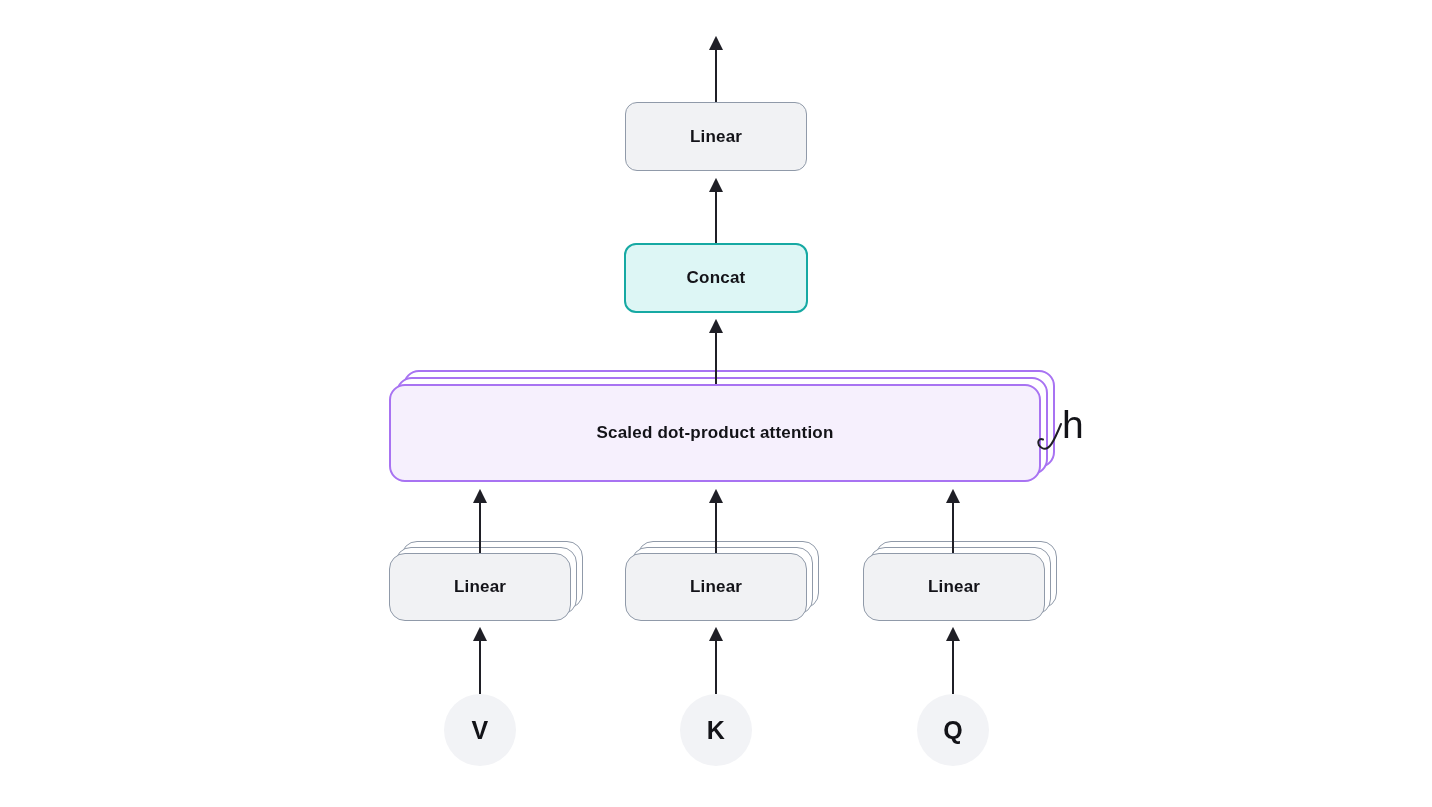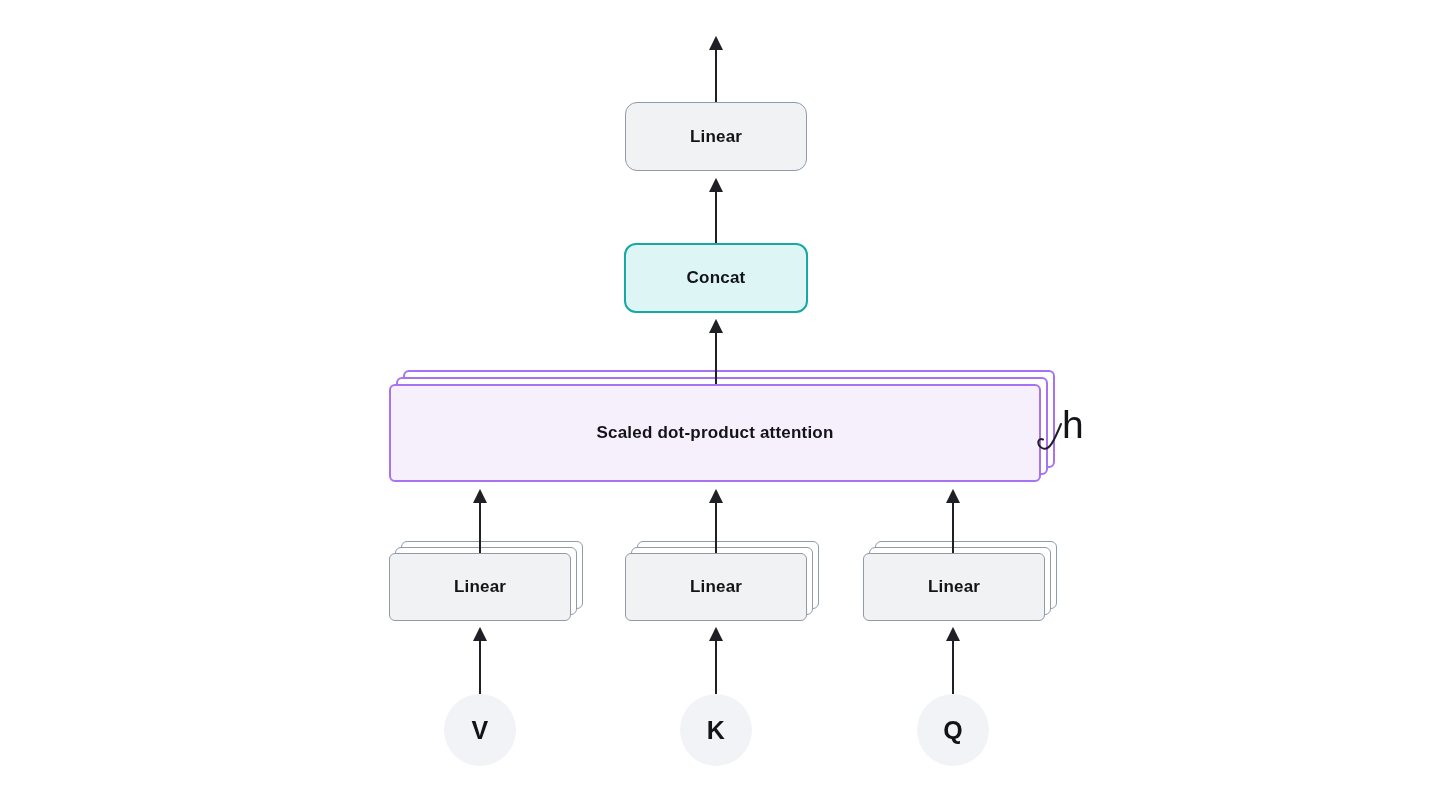--- a/index.html
+++ b/index.html
@@ -21,21 +21,21 @@
     position:relative;
     width:1432px;height:807px;
     background:var(--canvas-bg);
     overflow:hidden;
     padding-left:9px;
   }
   
   .stack{position:absolute;}
   .layer{
     position:absolute;left:0;top:0;width:100%;height:100%;
-    border-radius:6px;background:var(--canvas-bg);
+    border-radius:16px;background:var(--canvas-bg);
     border:1.5px solid var(--node-border);
   }
   .stack .back1{transform:translate(6px,-6px);}
   .stack .back2{transform:translate(12px,-12px);}
   .stack .main{
     display:flex;align-items:center;justify-content:center;
     background:var(--node-fill);
   }
   .stack.purple .layer{border:2px solid var(--attention-border);}
   .stack.purple .back1{transform:translate(7px,-7px);}

